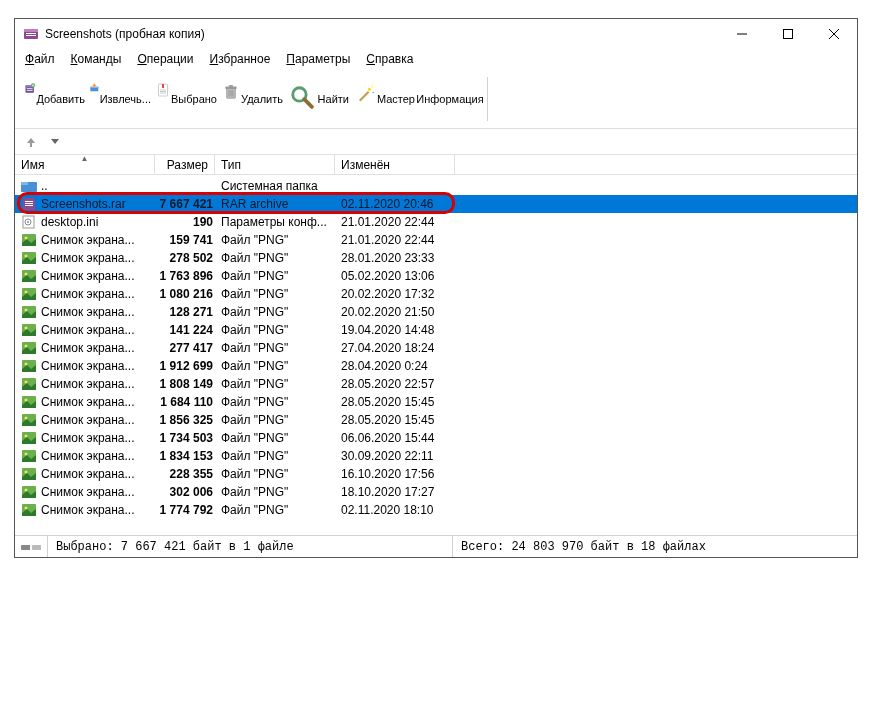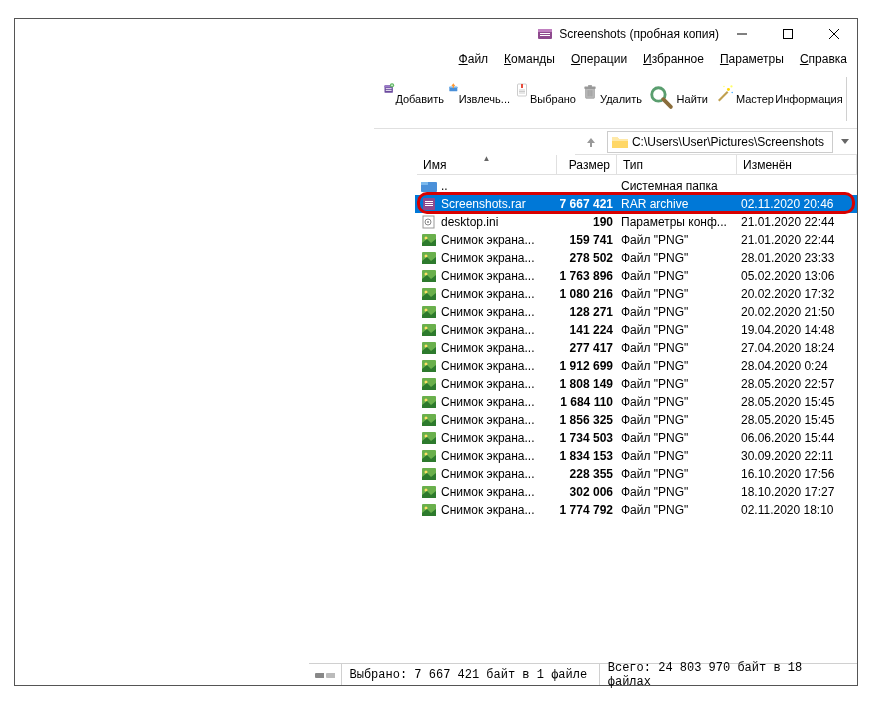--- a/index.html
+++ b/index.html
@@ -1,17 +1,17 @@
 <!DOCTYPE html>
 <html><head>
 <meta charset="utf-8">
 <style>
 * { box-sizing: border-box; margin: 0; padding: 0; }
 body { font-family: "Segoe UI", Tahoma, sans-serif; font-size: 12px; background: #fff; width: 874px; height: 705px; overflow: hidden; }
-.wnd { border: 1px solid #555; width: 844px; height: 668px; margin: 18px 14px; display: flex; flex-direction: column; background: #fff; align-items: flex-end; }
+.wnd { border: 1px solid #555; width: 844px; height: 540px; margin: 18px 14px; display: flex; flex-direction: column; background: #fff; }
 .titlebar { background: #fff; height: 30px; display: flex; align-items: center; padding: 0 0 0 8px; }
 .titlebar .app-icon { width: 16px; height: 16px; margin-right: 6px; }
 .title-text { font-size: 12px; flex: 1; }
 .win-btn { width: 46px; height: 30px; display: flex; align-items: center; justify-content: center; }
 .menubar { height: 20px; display: flex; align-items: center; padding: 0 4px; gap: 4px; font-size: 12px; }
 .menu-item { padding: 2px 6px; }
 .menu-item .u { text-decoration: underline; }
 .toolbar { height: 60px; display: flex; align-items: center; padding: 2px 8px; border-bottom: 1px solid #e0e0e0; gap: 4px; }
 .tool-btn { display: flex; flex-direction: row; align-items: center; justify-content: center; width: 62px; height: 54px; font-size: 11px; }
 .tool-btn .ico { width: 32px; height: 32px; margin-bottom: 2px; }
@@ -28,21 +28,21 @@
 .col-type { width: 120px; }
 .col-mod { width: 120px; }
 .sort-arrow { position: absolute; top: -1px; left: 50%; transform: translateX(-50%); font-size: 8px; color: #666; }
 .file-list { flex: 1; overflow: auto; position: relative; padding-top: 2px; }
 .row { height: 18px; display: flex; align-items: center; font-size: 12px; padding-left: 6px; }
 .row .fico { width: 16px; height: 14px; margin-right: 4px; flex-shrink: 0; }
 .row .c-name { width: 116px; white-space: nowrap; overflow: hidden; text-overflow: ellipsis; }
 .row .c-size { width: 60px; text-align: right; padding-right: 4px; font-weight: bold; }
 .row .c-type { width: 120px; white-space: nowrap; overflow: hidden; text-overflow: ellipsis; padding-left: 4px; }
 .row .c-mod { width: 120px; padding-left: 4px; }
-.row.selected { background: #0078d7; color: #ffffff; }
+.row.selected { background: #0078d7; color: #0f172a; }
 .highlight-ring { position: absolute; border: 3px solid #d80000; border-radius: 10px; pointer-events: none; }
 .statusbar { height: 22px; border-top: 1px solid #d0d0d0; display: flex; align-items: center; font-size: 12px; }
 .status-ico { width: 32px; display: flex; align-items: center; justify-content: center; gap: 2px; padding: 0 6px; }
 .status-cell { padding: 0 8px; border-left: 1px solid #d0d0d0; height: 100%; display: flex; align-items: center; font-family: Liberation Mono, monospace; }
 .status-cell.main { flex: 1; }
 svg { display: block; }
 </style>
 </head>
 <body>
 
@@ -168,30 +168,20 @@
       </div>
       <div class="tool-sep"></div>
     </div>
 
   <div class="addrbar">
     <div class="up-btn">
       <svg width="14" height="14">
           <path d="M7 3 L11 8 L8 8 L8 12 L6 12 L6 8 L3 8 Z" fill="#999"></path>
         </svg>
     </div>
-    <div class="addr-field">
-      <span class="folder-ico">
-        <svg viewBox="0 0 16 14">
-            <path d="M0 2 L5 2 L7 4 L16 4 L16 13 L0 13 Z" fill="#ffd766"></path>
-            <path d="M0 2 L5 2 L7 4 L16 4 L16 6 L0 6 Z" fill="#ffe9a8"></path>
-          </svg>
-      </span>
-      <span>C:\Users\User\Pictures\Screenshots</span>
-      <span style="flex:1"></span>
-    </div>
     <div class="dd-btn">
       <svg width="8" height="6">
           <path d="M0 0 L8 0 L4 5 Z" fill="#666"></path>
         </svg>
     </div>
   </div>
 
   <div class="list-header">
     <div class="col col-name">
       <span class="sort-arrow">▲</span>

